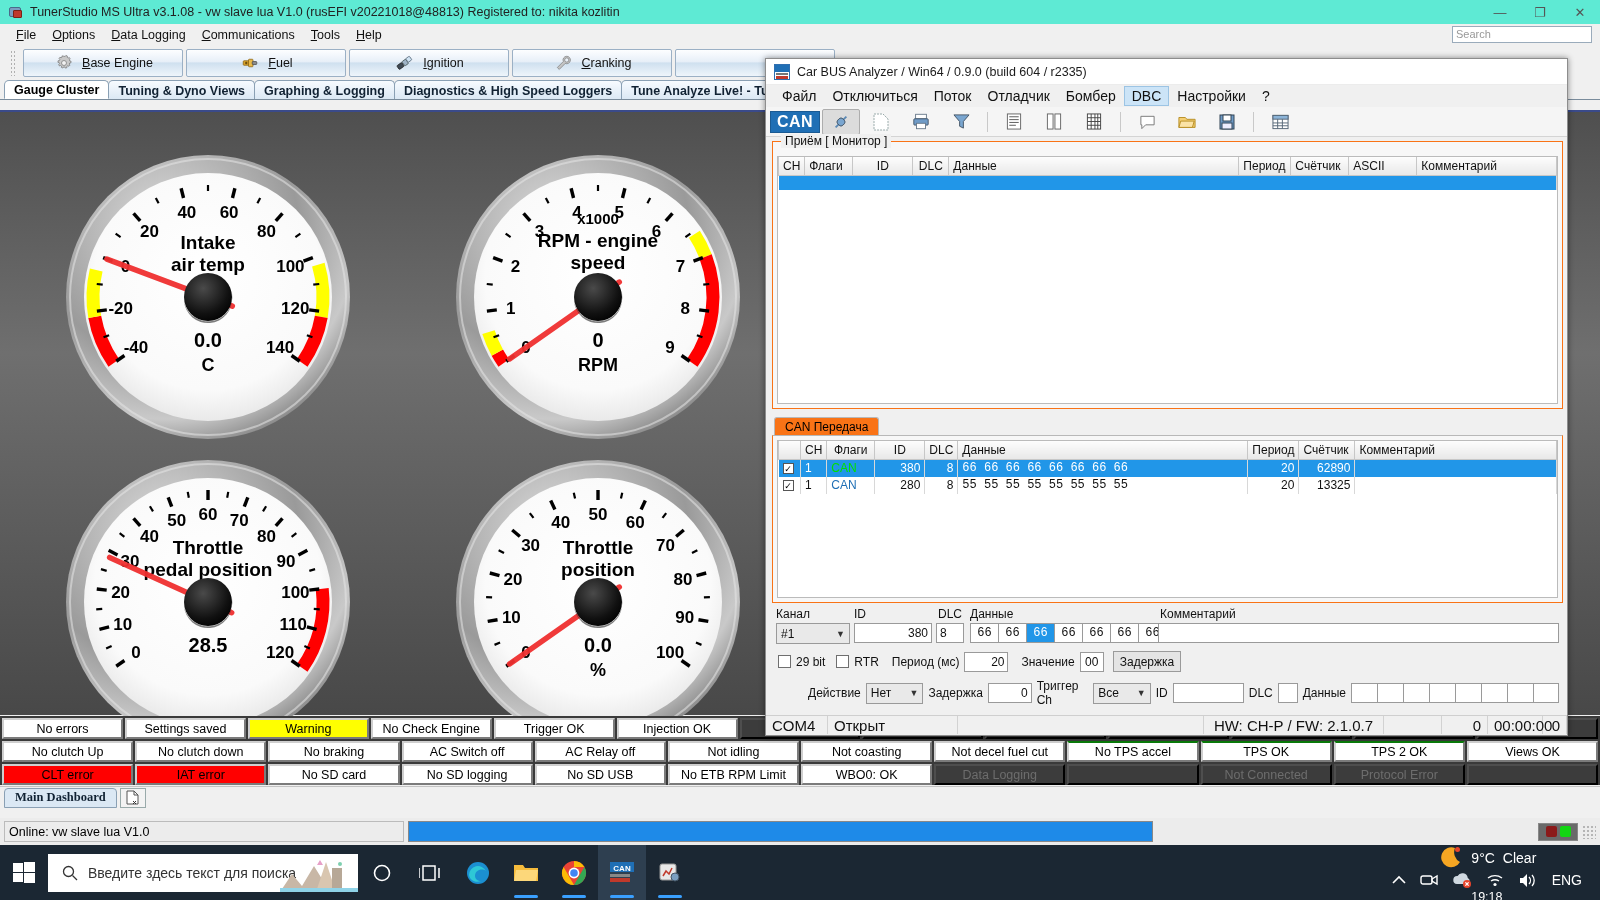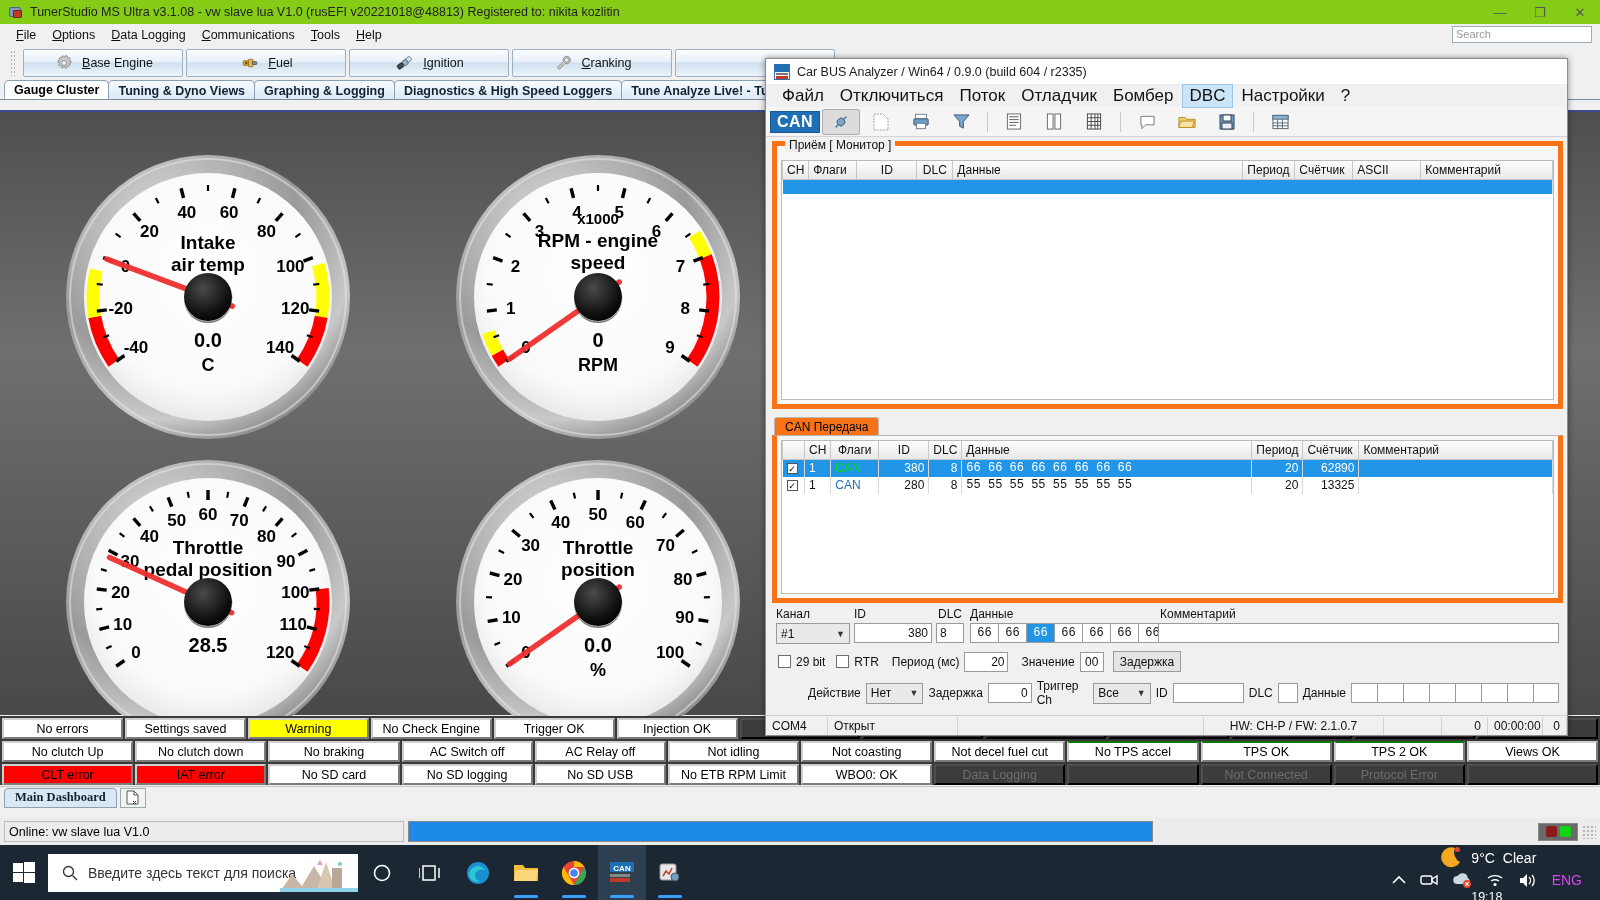--- a/index.html
+++ b/index.html
@@ -7,21 +7,21 @@
   body {
     font-family: "Liberation Sans", sans-serif;
     font-size: 12px;
     background: #2b2b2b;
     position: relative;
   }
 
   
   #ts-window { position: absolute; left:0; top:0; width:1600px; height:845px; background:#f0f0f0; }
 
-  .ts-titlebar { height:24px; background:#84cc16; display:flex; align-items:center; padding-left:8px; }
+  .ts-titlebar { height:24px; background:#5eead4; display:flex; align-items:center; padding-left:8px; }
   .ts-title-ico { width:16px; height:16px; margin-right:6px; position:relative; }
   .ts-title-ico .b1 { position:absolute; left:1px; top:3px; width:12px; height:10px; background:#7a9ec0; border:1px solid #4a6a8a; border-radius:2px;}
   .ts-title-ico .b2 { position:absolute; left:5px; top:6px; width:9px; height:8px; background:#c0392b; border:1px solid #7a2218; border-radius:1px;}
   .ts-title-text { font-size:12.5px; color:#222; white-space:nowrap; }
   .ts-winbtns { margin-left:auto; display:flex; height:24px; }
   .ts-winbtn { width:40px; height:24px; display:flex; align-items:center; justify-content:center; color:#555; font-size:13px; }
 
   .ts-menubar { height:22px; background:#f0f0f0; display:flex; align-items:center; padding-left:8px; position:relative; }
   .ts-menu-item { padding:2px 8px; font-size:12.5px; color:#111; }
   .ts-menu-item u { text-decoration:underline; }
@@ -88,31 +88,31 @@
   #can-window { position:absolute; left:765px; top:58px; width:803px; height:678px;
      background:#f0f0f0; border:1px solid #8d8d8d; box-shadow:0 0 6px rgba(0,0,0,.45); }
   .can-titlebar { height:26px; background:#ffffff; display:flex; align-items:center; padding-left:8px; border-bottom:1px solid #ececec;}
   .can-ico { width:16px; height:16px; margin-right:7px; position:relative; background:#fff; border:1px solid #2f6fb0;}
   .can-ico .top { position:absolute; left:0; top:0; width:100%; height:7px; background:#1f6fb5; }
   .can-ico .mid { position:absolute; left:1px; top:8px; width:12px; height:2px; background:#777; }
   .can-ico .bot { position:absolute; left:1px; top:11px; width:12px; height:3px; background:#c0392b; }
   .can-title { font-size:12.5px; color:#1b1b1b; }
 
   .can-menubar { height:22px; display:flex; align-items:center; padding-left:8px; background:#f0f0f0; }
-  .can-menu-item { padding:2px 8px; font-size:17px; color:#111; }
+  .can-menu-item { padding:2px 8px; font-size:14px; color:#111; }
   .can-menu-item.sel { background:#cce4f7; border:1px solid #9cc4e4; padding:1px 7px; }
 
   .can-toolbar { height:30px; background:#f5f5f5; border-bottom:1px solid #d4d4d4; display:flex; align-items:center; padding:0 4px; gap:2px;}
   .can-tbbtn { width:38px; height:26px; display:flex; align-items:center; justify-content:center; border:1px solid transparent; border-radius:2px;}
   .can-tbbtn.active { background:#dcdcdc; border:1px solid #adadad; }
   .can-tbsep { width:1px; height:20px; background:#c9c9c9; margin:0 5px; }
   .can-logo { width:50px; height:22px; background:#1f6fb5; color:#fff; font-weight:bold; font-size:16px;
      display:flex; align-items:center; justify-content:center; letter-spacing:0.5px; border:1px solid #1a5a93;}
 
-  .grp { position:absolute; border:5px solid #f97316; background:#f7f7f7; }
+  .grp { position:absolute; border:1px solid #f97316; background:#f7f7f7; }
   .grp-label { position:absolute; top:-8px; left:8px; background:#f0f0f0; padding:0 4px; font-size:12px; color:#111; }
 
   .tbl { width:100%; border-collapse:collapse; font-size:12px; }
   .tbl th { background:linear-gradient(180deg,#fdfdfd,#e8e8e8); border:1px solid #c7c7c7; border-top:none;
      font-weight:normal; text-align:left; padding:2px 4px; color:#111; height:18px; }
   .tbl td { border-right:1px solid #d8d8d8; padding:1px 4px; height:17px; color:#111; }
   .row-sel td { background:#2196e8; color:#fff; }
   .row-sel td .can-green { color:#00e000; }
   .mono { font-family:"Liberation Mono", monospace; }
   .ralign { text-align:right; }
@@ -130,36 +130,36 @@
      display:flex; align-items:center; justify-content:center; color:#111;}
   .hexcell { width:28px; height:20px; border:1px solid #9a9a9a; border-right:none; background:#fff;
      font-size:12px; display:flex; align-items:center; justify-content:center; color:#111;
      font-family:"Liberation Mono", monospace; }
   .hexcell:last-child { border-right:1px solid #9a9a9a; }
   .hexcell.sel { background:#2196e8; color:#fff; }
   .minicell { width:26px; height:20px; border:1px solid #9a9a9a; border-right:none; background:#fff; }
   .minicell:last-child { border-right:1px solid #9a9a9a; }
 
   .can-status { position:absolute; left:0; bottom:0; width:100%; height:20px; background:#f0f0f0;
-     border-top:1px solid #cfcfcf; display:flex; align-items:center; font-size:12px; color:#111; }
+     border-top:1px solid #cfcfcf; display:flex; align-items:flex-start; font-size:15px; color:#111; }
   .cs-seg { height:18px; display:flex; align-items:center; padding:0 6px; border-right:1px solid #d2d2d2; }
 
   
   #taskbar { position:absolute; left:0; top:845px; width:1600px; height:55px; background:#1b2733; display:flex; align-items:center; }
   .tb-start { width:48px; height:55px; display:flex; align-items:center; justify-content:center; }
   .tb-search { width:310px; height:38px; background:#ffffff; display:flex; align-items:center; gap:10px; padding-left:14px;
       position:relative; overflow:hidden; }
   .tb-search .ph { font-size:14px; color:#333; }
   .tb-search .artwork { position:absolute; right:0; top:0; width:78px; height:38px; }
   .tb-ico { width:48px; height:55px; display:flex; align-items:center; justify-content:center; position:relative;}
   .tb-ico.active { background:#2e3f50; }
   .tb-ico .underline { position:absolute; bottom:2px; left:12px; width:24px; height:3px; background:#3aa0ff; border-radius:2px;}
   .tb-right { margin-left:auto; display:flex; align-items:center; gap:0; height:55px; padding-right:6px;flex-direction:column;}
   .tb-weather { display:flex; align-items:center; gap:8px; padding:0 12px; color:#fff; font-size:14px; height:55px;}
-  .tb-tray { display:flex; align-items:center; gap:14px; padding:0 12px; color:#d946ef; height:55px;}
+  .tb-tray { display:flex; align-items:center; gap:14px; padding:0 12px; color:#ffffff; height:55px;}
   .tb-clock { display:flex; flex-direction:column; align-items:center; justify-content:center;
        color:#fff; font-size:12.5px; line-height:17px; padding:0 10px; height:55px; }
   .tb-notif { position:relative; padding:0 12px; height:55px; display:flex; align-items:center; color:#fff;}
   .tb-badge { position:absolute; right:6px; bottom:10px; width:17px; height:17px; border-radius:50%;
       background:#6b6b6b; color:#fff; font-size:11px; display:flex; align-items:center; justify-content:center; }
 </style>
 </head>
 <body>
 
 <div id="ts-window">

